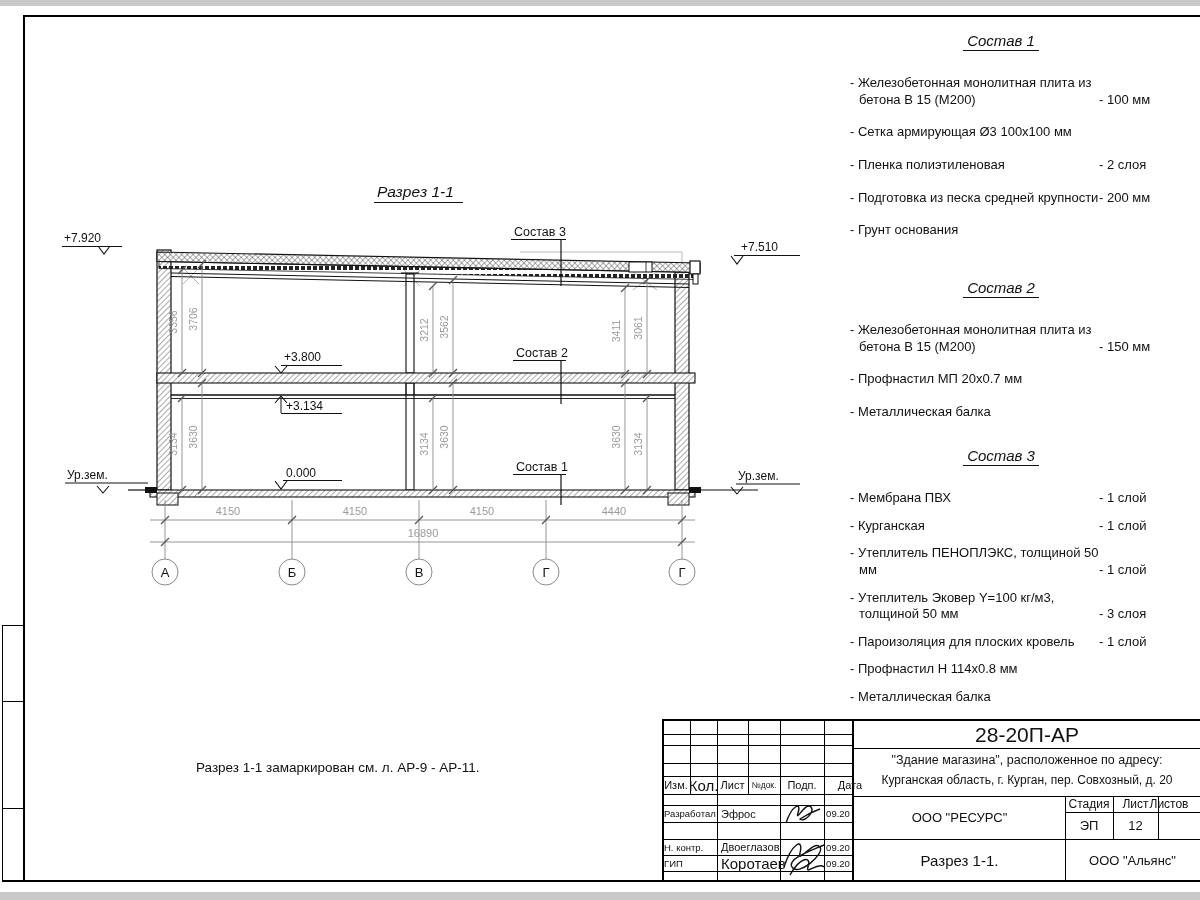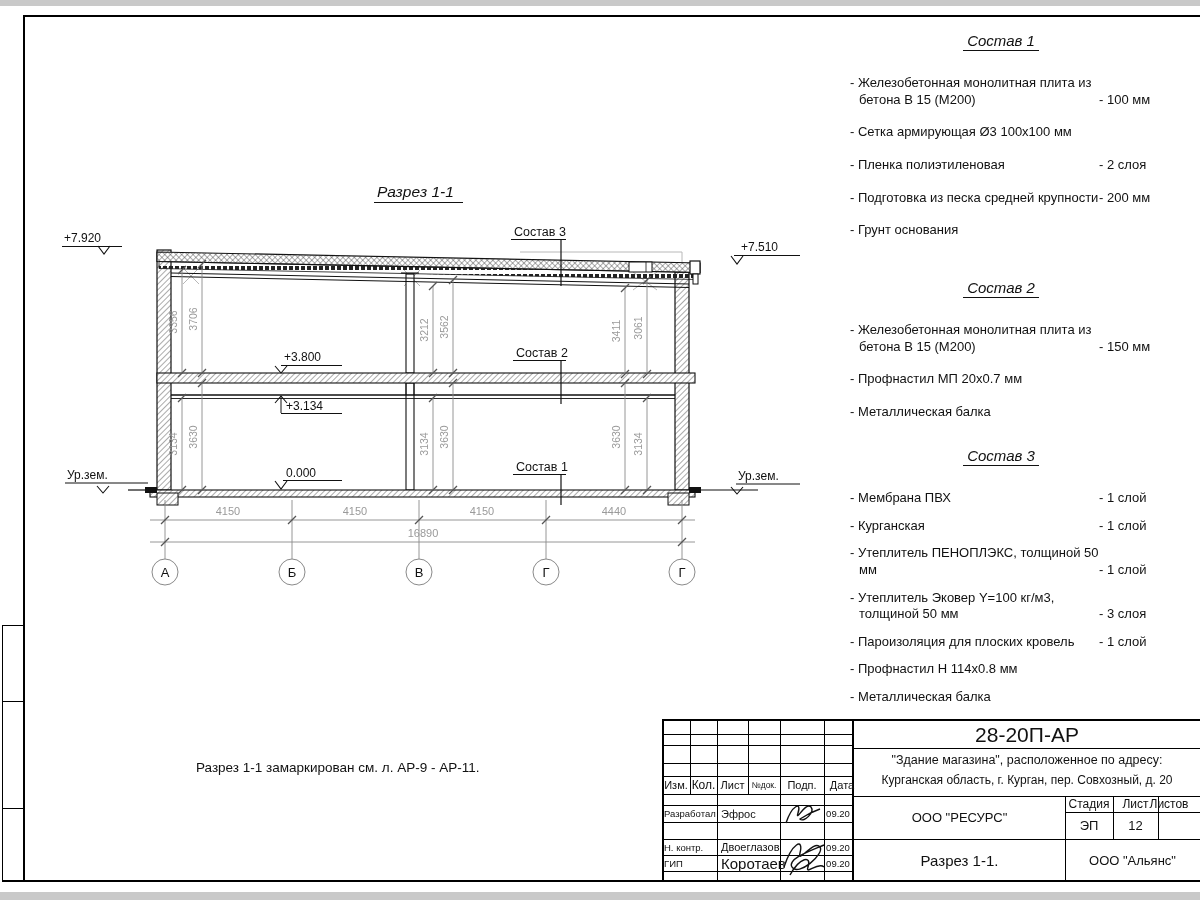--- a/index.html
+++ b/index.html
@@ -332,25 +332,25 @@
 
   <div class="tl" style="left:192px;top:29px;width:348px;height:1px"></div>
   <div class="tl" style="left:192px;top:77px;width:348px;height:1px"></div>
   <div class="tl" style="left:2px;top:120px;width:538px;height:1px"></div>
   <div class="tl" style="left:405px;top:93px;width:135px;height:1px"></div>
   <div class="tl" style="left:405px;top:77px;width:1px;height:86px"></div>
   <div class="tl" style="left:453px;top:77px;width:1px;height:43px"></div>
   <div class="tl" style="left:498px;top:77px;width:1px;height:43px"></div>
 
   <div class="tx" style="left:2px;top:57px;width:28px;height:18px;font-size:11px">Изм.</div>
-  <div class="tx" style="left:30px;top:57px;width:27px;height:18px;font-size:12px">Кол.</div>
+  <div class="tx" style="left:30px;top:57px;width:27px;height:18px;font-size:15px">Кол.</div>
   <div class="tx" style="left:57px;top:57px;width:31px;height:18px;font-size:11px">Лист</div>
   <div class="tx" style="left:88px;top:57px;width:32px;height:18px;font-size:8.5px">№док.</div>
   <div class="tx" style="left:120px;top:57px;width:44px;height:18px;font-size:11px">Подп.</div>
-  <div class="tx" style="left:168px;top:57px;width:28px;height:18px;font-size:11px">Дата</div>
+  <div class="tx" style="left:176px;top:57px;width:28px;height:18px;font-size:11px">Дата</div>
 
   <div class="lx" style="left:4px;top:86px;width:54px;height:17px;font-size:9.5px">Разработал</div>
   <div class="lx" style="left:61px;top:86px;width:58px;height:17px;font-size:11px">Эфрос</div>
   <div class="tx" style="left:164px;top:86px;width:28px;height:17px;font-size:9.5px">09.20</div>
 
   <div class="lx" style="left:4px;top:120px;width:54px;height:16px;font-size:9.5px">Н. контр.</div>
   <div class="lx" style="left:61px;top:120px;width:58px;height:16px;font-size:11px">Двоеглазов</div>
   <div class="tx" style="left:164px;top:120px;width:28px;height:16px;font-size:9.5px">09.20</div>
 
   <div class="lx" style="left:4px;top:136px;width:54px;height:16px;font-size:9.5px">ГИП</div>

